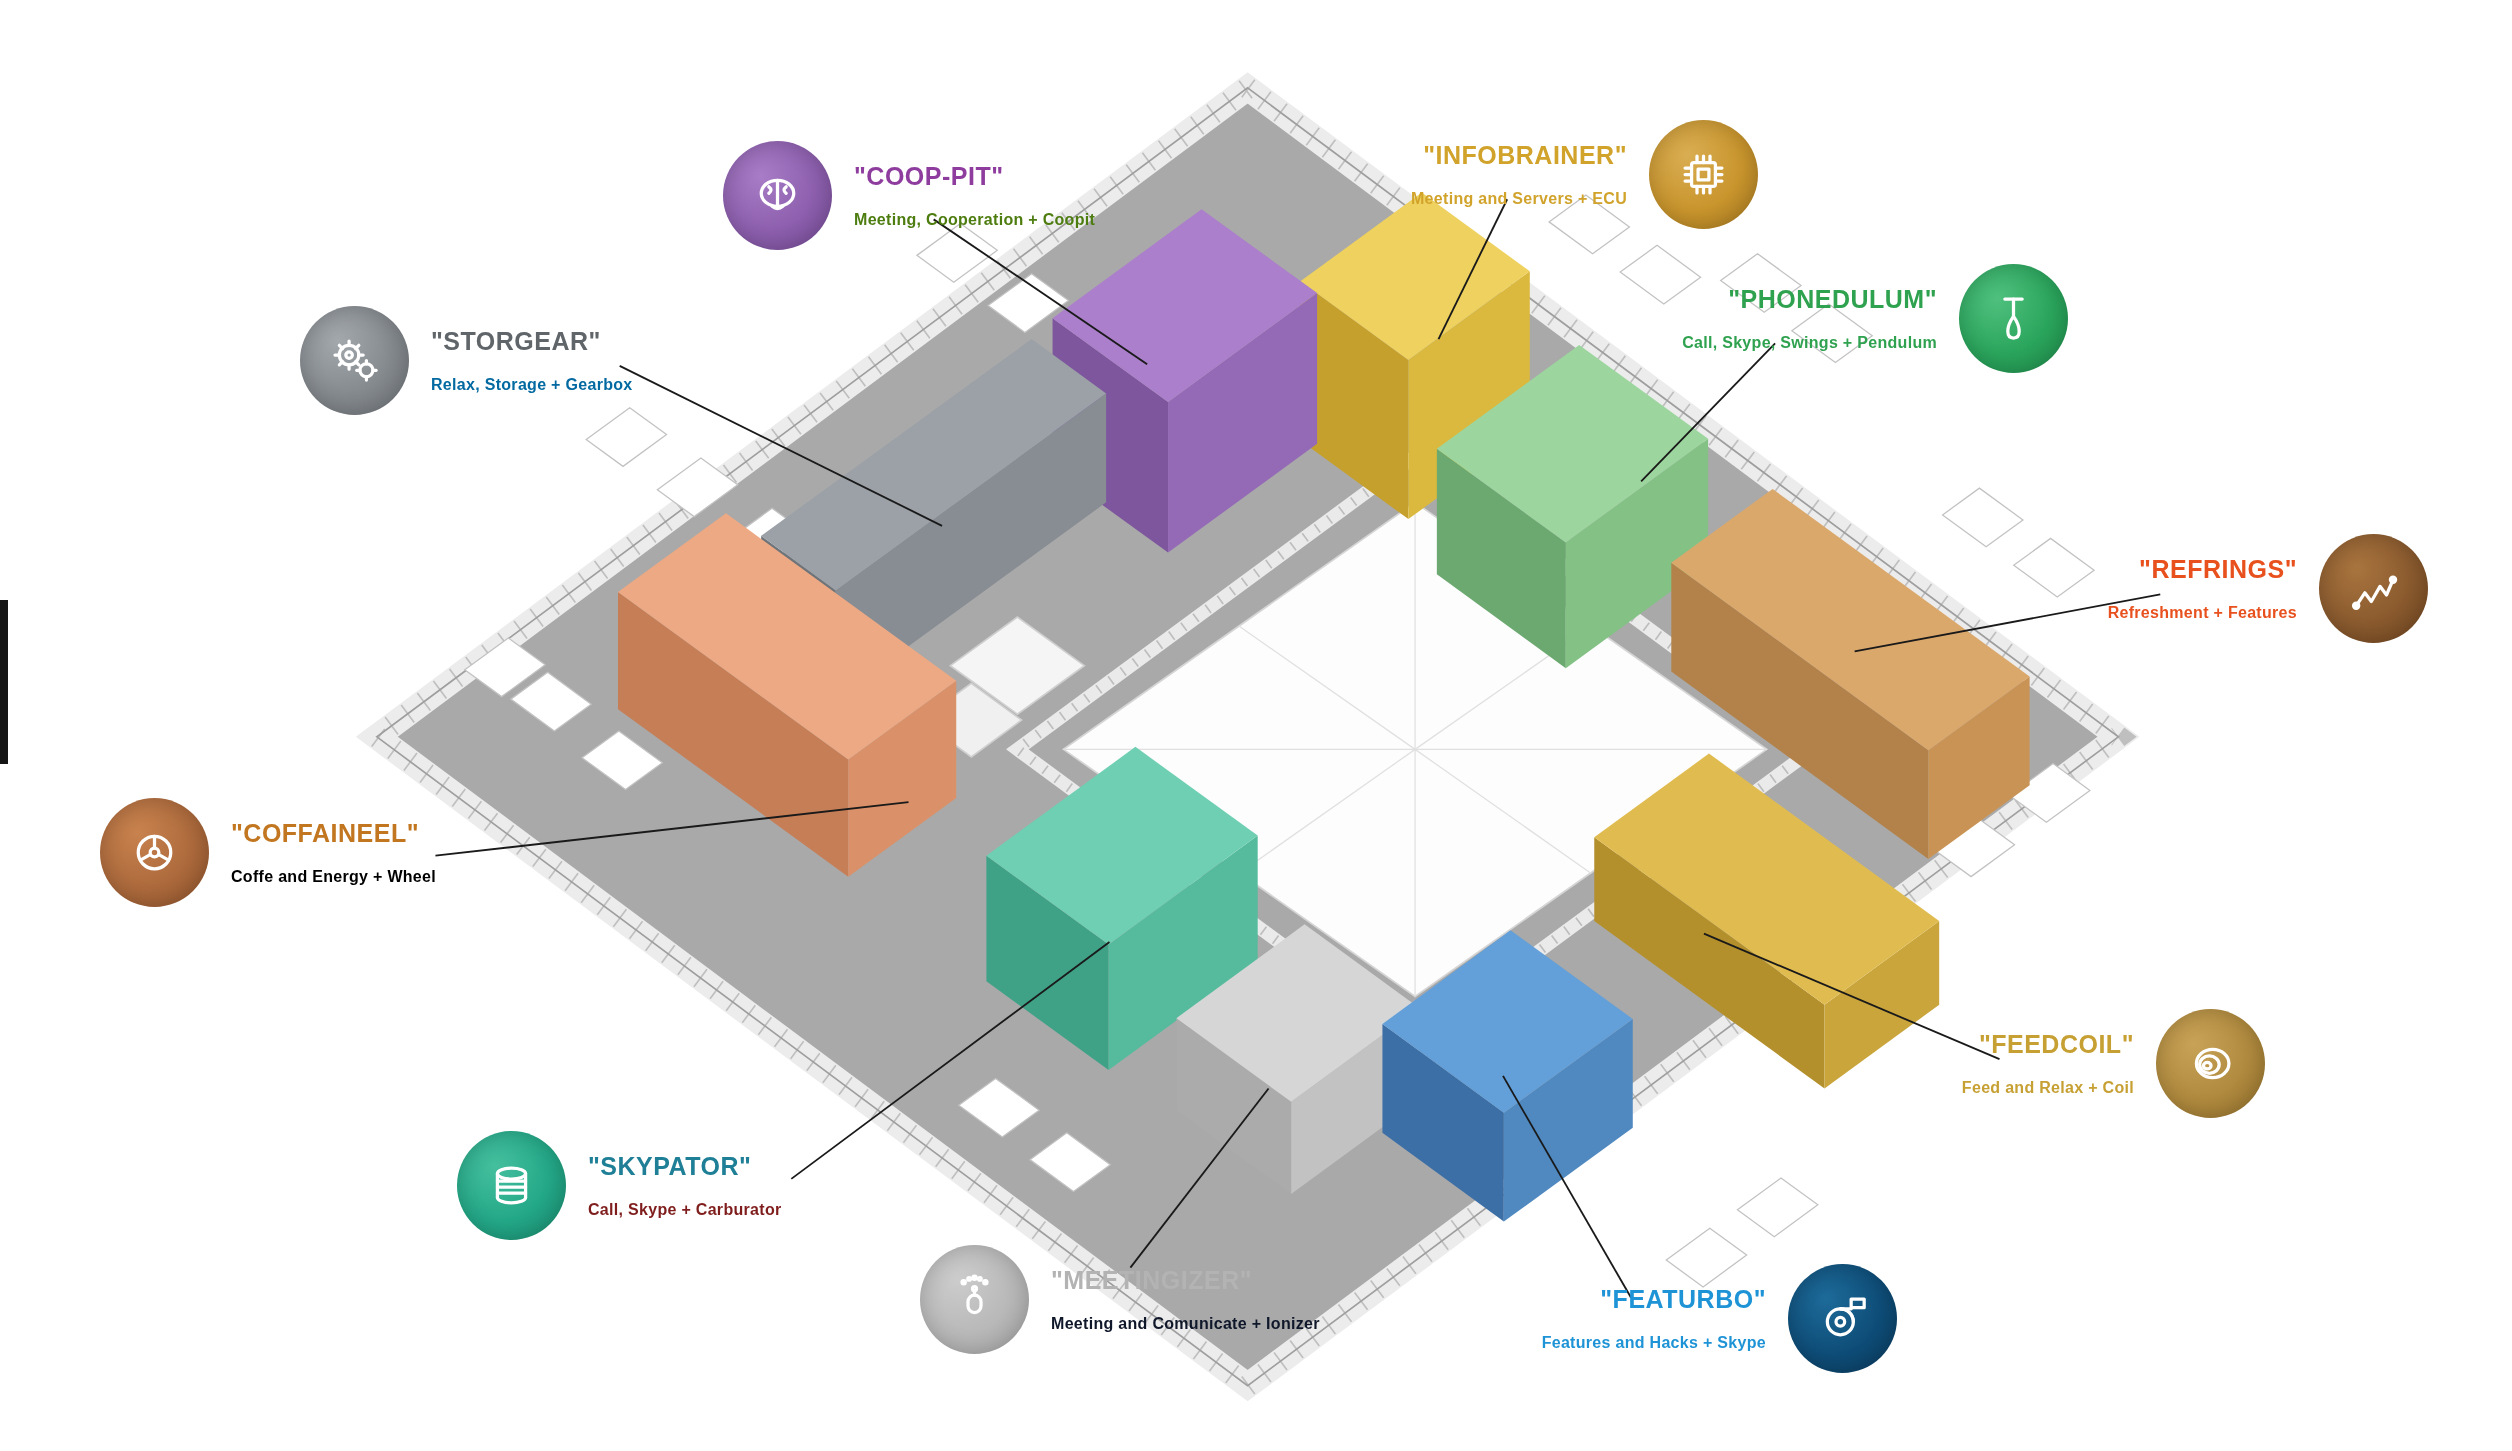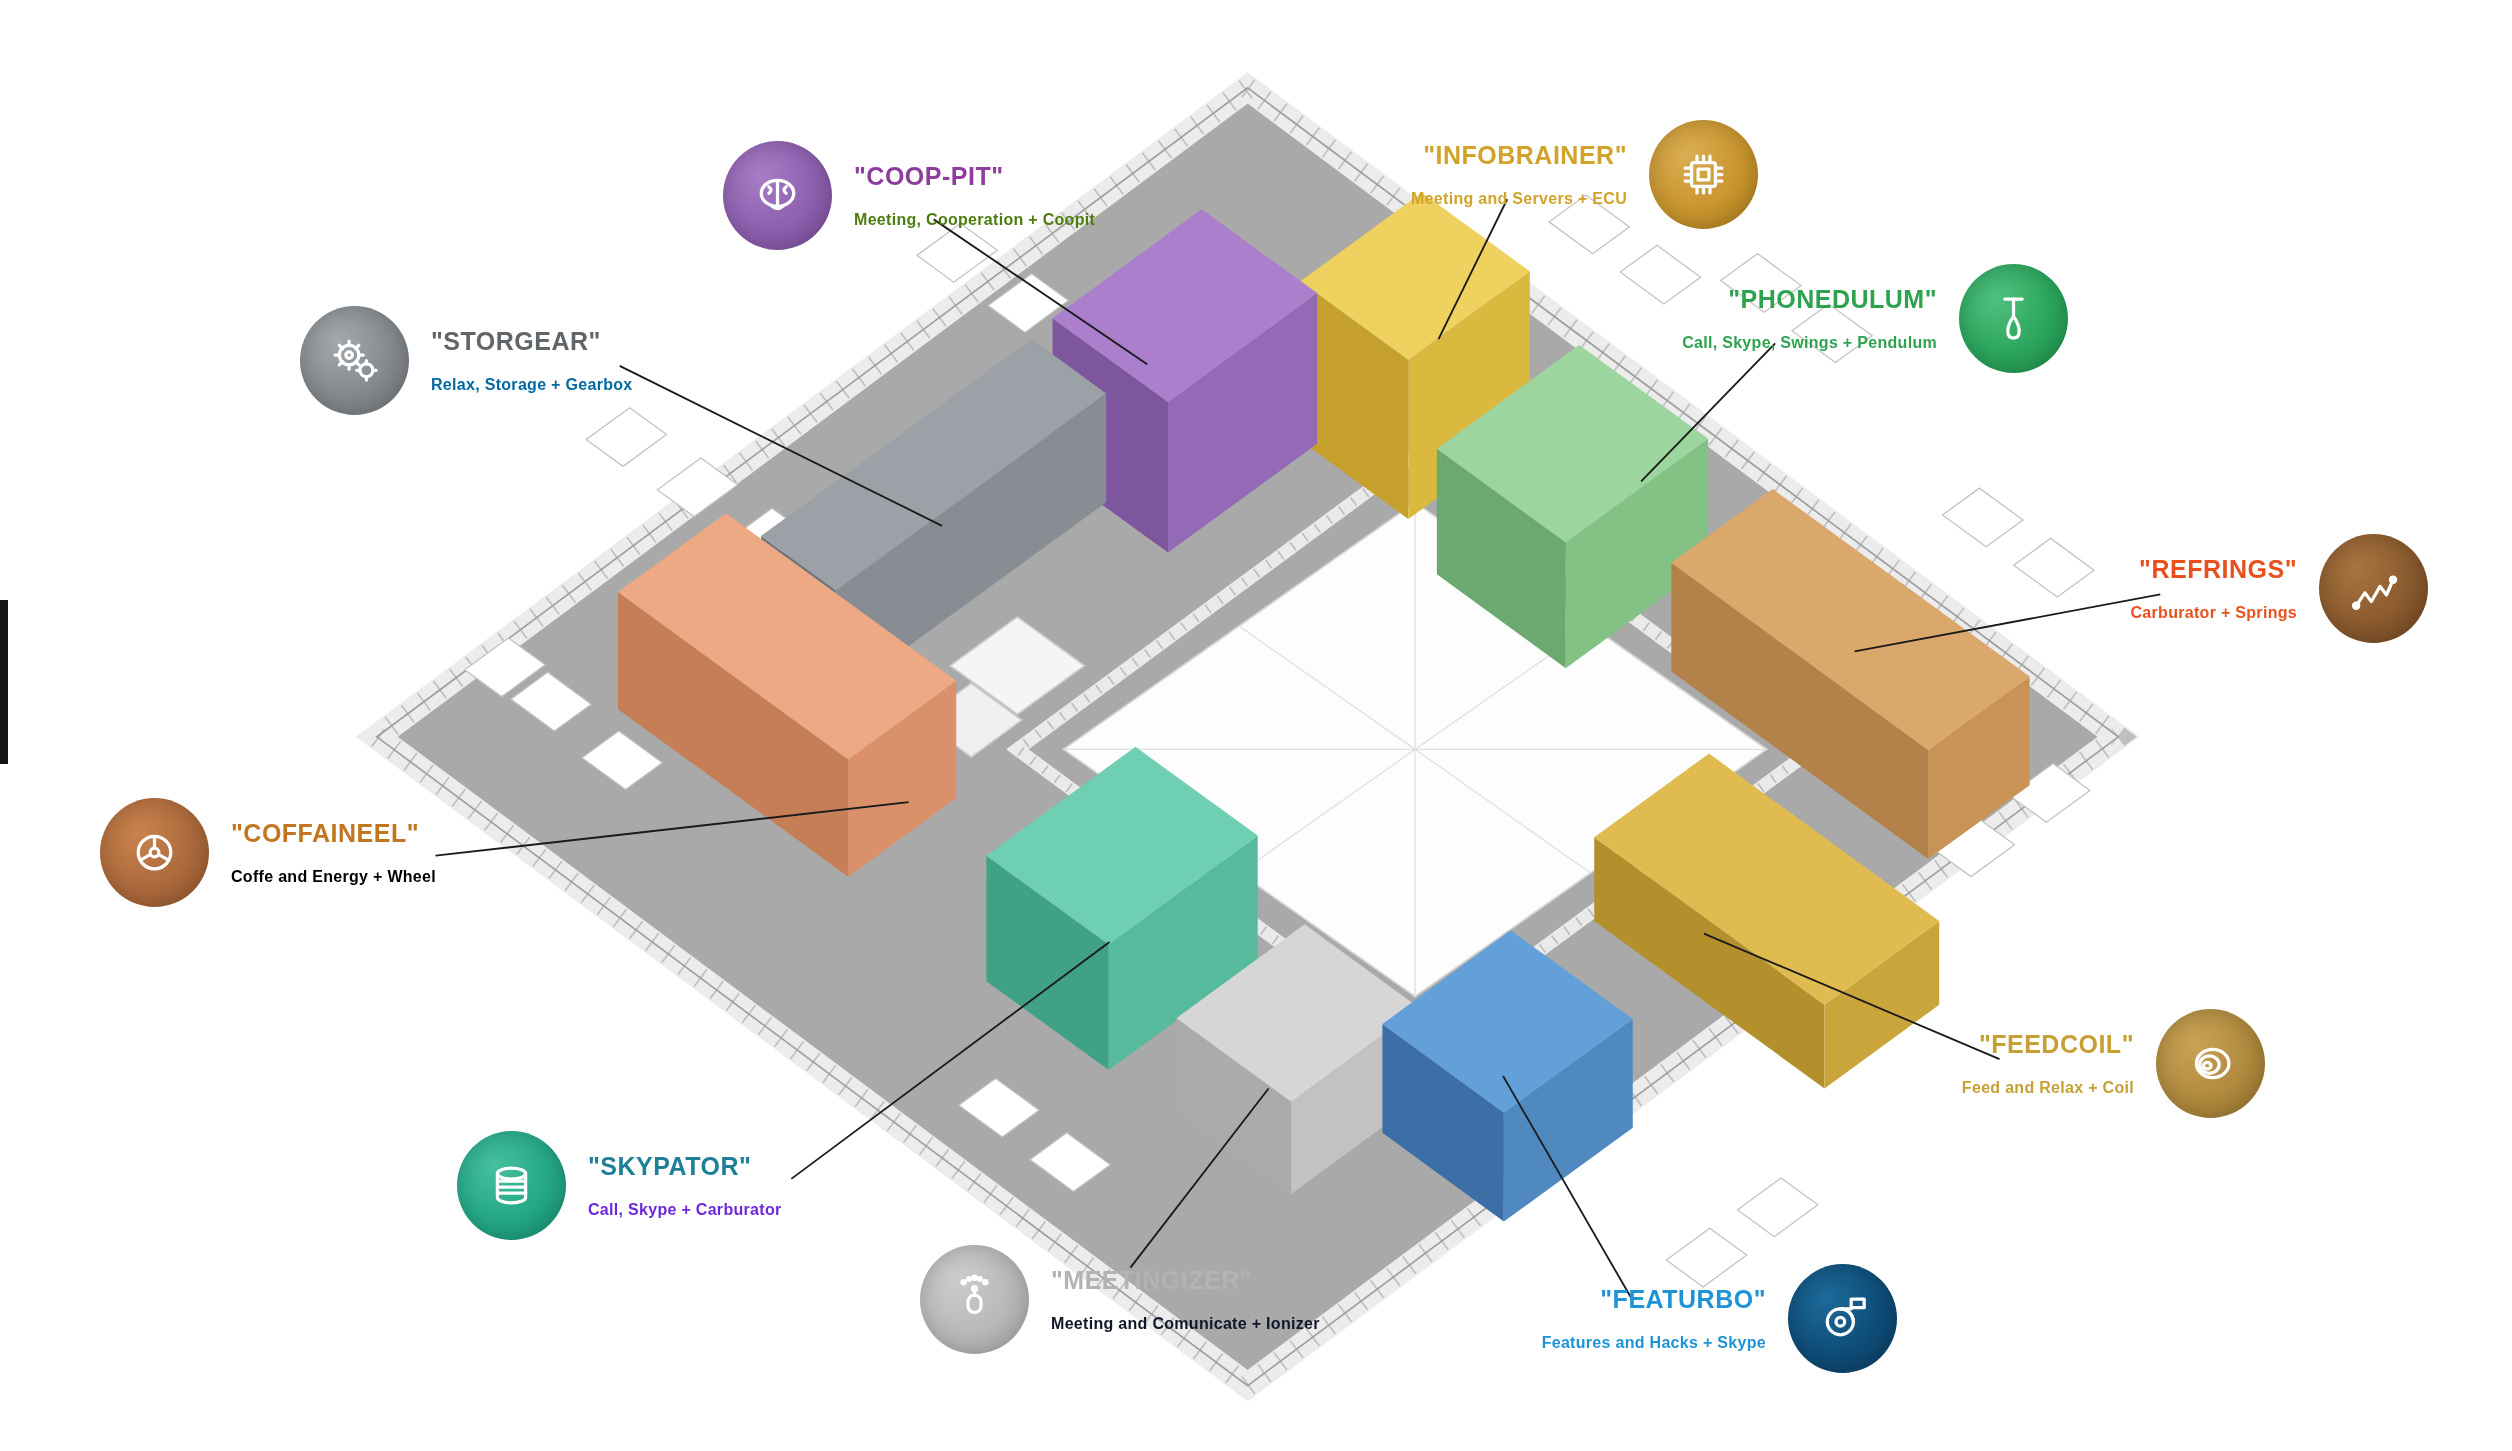--- a/index.html
+++ b/index.html
@@ -21,21 +21,21 @@
   .s{font-size:16px;font-weight:bold;letter-spacing:0.3px;margin-top:20px;white-space:nowrap}
 
   
   .z0 .t{color:#8e3d9e}.z0 .s{color:#4d7c0f}
   .z1 .t,.z1 .s{color:#d1a32b}
   .z2 .t,.z2 .s{color:#2fa24f}
   .z3 .t{color:#606569}.z3 .s{color:#0369a1}
   .z4 .t,.z4 .s{color:#e8511e}
   .z5 .t{color:#c1761f}.z5 .s{color:#000000}
   .z6 .t,.z6 .s{color:#c7a033}
-  .z7 .t{color:#1f7f96}.z7 .s{color:#6d28d9}
+  .z7 .t{color:#1f7f96}.z7 .s{color:#7f1d1d}
   .z8 .t{color:#b3b3b3}.z8 .s{color:#0f172a}
   .z9 .t,.z9 .s{color:#1e93d6}
 
   
   .b0{background:radial-gradient(circle at 35% 32%,#a87cc6,#8d5fae 55%,#744a94)}
   .b1{background:radial-gradient(circle at 35% 32%,#d9ad52,#c9952d 55%,#a87a20)}
   .b2{background:radial-gradient(circle at 35% 32%,#4fc07e,#2aa55c 55%,#1f8a4a)}
   .b3{background:radial-gradient(circle at 35% 32%,#a3a8ad,#84898e 55%,#6d7277)}
   .b4{background:radial-gradient(circle at 35% 32%,#a8743e,#8a5a2e 55%,#6f451f)}
   .b5{background:radial-gradient(circle at 35% 32%,#c8824e,#ad6a3c 55%,#8e532c)}
@@ -248,21 +248,21 @@
   </div>
   <div class="txt">
     <div class="t">"STORGEAR"</div>
     <div class="s">Relax, Storage + Gearbox</div>
   </div>
 </div>
 
 <div class="callout z4" style="right:84px;top:534px">
   <div class="txt right">
     <div class="t">"REFRINGS"</div>
-    <div class="s">Carburator + Springs</div>
+    <div class="s">Refreshment + Features</div>
   </div>
   <div class="badge b4">
     <svg viewBox="0 0 60 60">
         <polyline points="14,46 22,34 28,42 36,28 42,36 48,22"></polyline>
         <circle cx="14" cy="46" r="2.4"></circle>
         <circle cx="48" cy="22" r="2.4"></circle>
       </svg>
   </div>
 </div>
 

